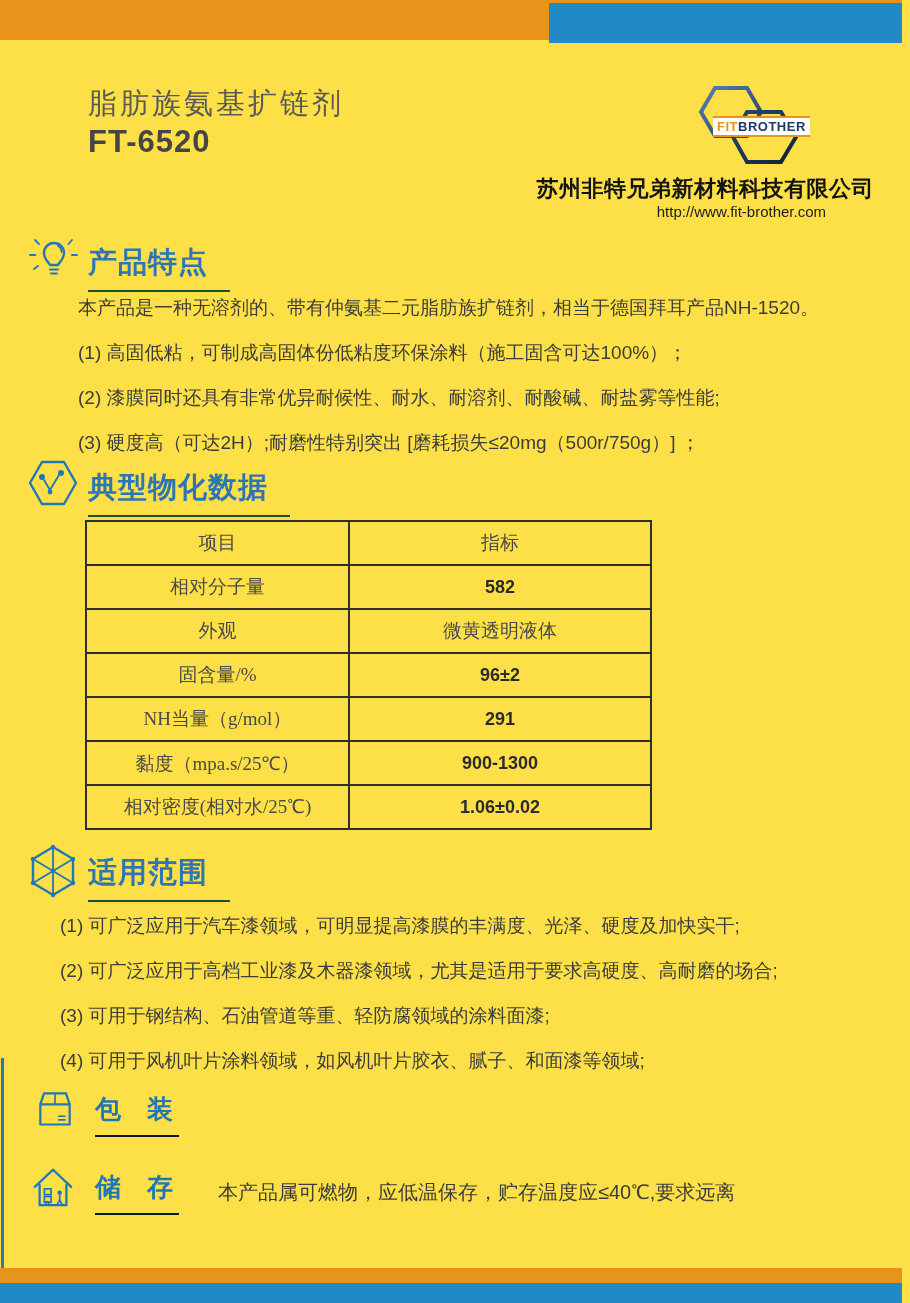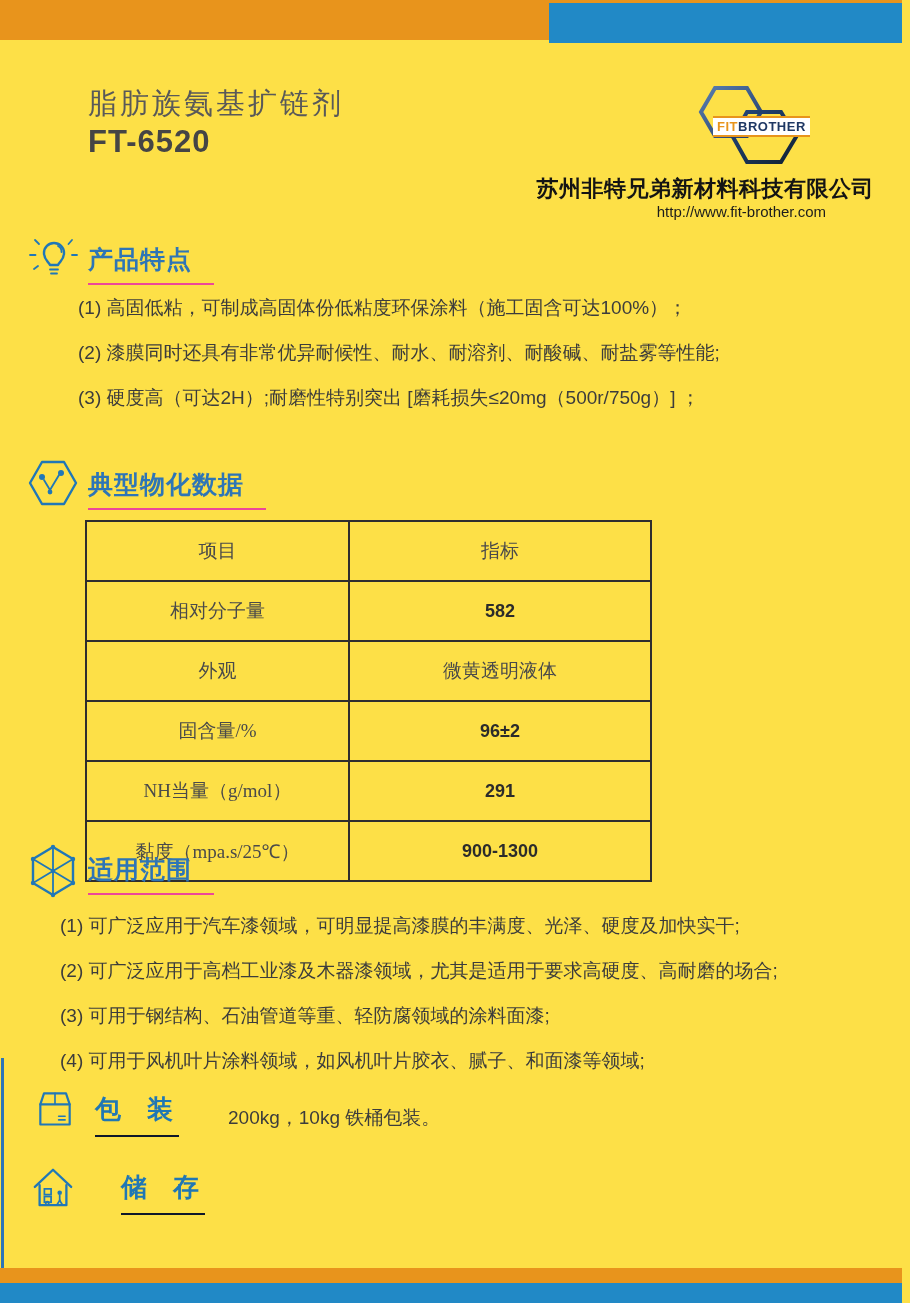--- a/index.html
+++ b/index.html
@@ -22,35 +22,35 @@
   .logo { position:absolute; left:695px; top:78px; width:110px; height:96px; }
   .logo svg { position:absolute; left:0; top:0; }
   .logo-text { position:absolute; left:18px; top:38px; background:#ffffff; border-top:2px solid #E8941C;
                border-bottom:2px solid #E8941C; padding:1px 4px; font-size:13px; font-weight:700; letter-spacing:0.5px; }
   .logo-text .fit { color:#E8941C; } .logo-text .brother { color:#1F3864; }
 
   .company { position:absolute; right:36px; top:174px; font-size:22px; font-weight:700; color:#141414; letter-spacing:0.5px; }
   .website { position:absolute; right:84px; top:203px; font-size:15px; color:#1c1c1c; }
 
   
-  .sec-title { position:absolute; font-size:25px; font-weight:700; color:#2E75B6; letter-spacing:1px;
-               border-bottom:2px solid #ec4899; padding:0 22px 7px 0; }
+  .sec-title { position:absolute; font-size:29px; font-weight:700; color:#2E75B6; letter-spacing:1px;
+               border-bottom:2px solid #14532d; padding:0 22px 7px 0; }
   .sec-icon { position:absolute; }
   .sec-icon svg, .sec-icon * { display:block; }
   svg .ln { fill:none; stroke:#2077B7; stroke-width:2.4; stroke-linecap:round; stroke-linejoin:round; }
   svg .ln-thin { fill:none; stroke:#2077B7; stroke-width:1.8; stroke-linecap:round; }
   svg .dot { fill:#2077B7; stroke:none; }
 
   
   .textblock { position:absolute; color:#3c3c3c; font-size:19px; }
   .textblock p { margin:0 0 24px 0; line-height:21px; white-space:nowrap; }
 
   
   .datatable { position:absolute; left:85px; top:520px; border-collapse:collapse; table-layout:fixed; }
-  .datatable td, .datatable th { border:2px solid #2e2e2e; height:60px; text-align:center; vertical-align:middle; }
+  .datatable td, .datatable th { border:2px solid #2e2e2e; height:44px; text-align:center; vertical-align:middle; }
   .datatable .c-label { width:263px; }
   .datatable .c-value { width:302px; }
   .datatable th, .datatable td.label { font-family:"Liberation Serif", serif; font-weight:400; font-size:19px; color:#4a4a4a; }
   .datatable td.value.num { font-family:"Liberation Sans", sans-serif; font-weight:700; font-size:18px; color:#2b2b2b; }
   .datatable td.value.text { font-family:"Liberation Serif", serif; font-size:19px; color:#4a4a4a; }
 
   
   .mini-title { position:absolute; font-size:26px; font-weight:700; color:#2077B4;
                 border-bottom:2px solid #0f172a; padding:0 6px 8px 0; }
   .pack-text { position:absolute; left:228px; top:1105px; font-size:19px; color:#3c3c3c; }
@@ -100,20 +100,21 @@
       <line class="ln-thin" x1="8" y1="9" x2="12" y2="13"></line>
       <line class="ln-thin" x1="3" y1="24" x2="8.5" y2="24"></line>
       <line class="ln-thin" x1="7" y1="38" x2="11" y2="35"></line>
       <line class="ln-thin" x1="45" y1="9" x2="41.5" y2="13"></line>
       <line class="ln-thin" x1="50" y1="24" x2="45" y2="24"></line>
     </svg>
   </div>
   <div class="sec-title" style="left:88px; top:243px;">产品特点</div>
 
   <div class="textblock" style="left:78px; top:297px;">
+    <p>本产品是一种无溶剂的、带有仲氨基二元脂肪族扩链剂，相当于德国拜耳产品NH-1520。</p>
     <div>
 
     <p>(1) 高固低粘，可制成高固体份低粘度环保涂料（施工固含可达100%）；</p>
         <p>(2) 漆膜同时还具有非常优异耐候性、耐水、耐溶剂、耐酸碱、耐盐雾等性能;</p>
         <p>(3) 硬度高（可达2H）;耐磨性特别突出 [磨耗损失≤20mg（500r/750g）] ；</p>
       </div>
   </div>
 
   <div class="sec-icon" style="left:26px; top:458px;">
     <svg width="54" height="50" viewBox="0 0 54 50">
@@ -158,20 +159,24 @@
         <tr>
           <td class="label">NH当量（g/mol）</td>
           <td class="value num">291</td>
         </tr>
 
         <tr>
           <td class="label">黏度（mpa.s/25℃）</td>
           <td class="value num">900-1300</td>
         </tr>
 
+        <tr>
+          <td class="label">相对密度(相对水/25℃)</td>
+          <td class="value num">1.06±0.02</td>
+        </tr>
       </tbody>
   </table>
 
   <div class="sec-icon" style="left:25px; top:843px;">
     <svg width="56" height="56" viewBox="0 0 56 56">
       <polygon class="ln" points="28,4 48,16 48,40 28,52 8,40 8,16"></polygon>
       <line class="ln-thin" x1="28" y1="28" x2="28" y2="4"></line>
       <line class="ln-thin" x1="28" y1="28" x2="48" y2="16"></line>
       <line class="ln-thin" x1="28" y1="28" x2="48" y2="40"></line>
       <line class="ln-thin" x1="28" y1="28" x2="28" y2="52"></line>
@@ -201,39 +206,39 @@
   <div class="sec-icon" style="left:33px; top:1086px;">
     <svg width="44" height="44" viewBox="0 0 48 48">
       <polyline class="ln" points="8,20 12,8 36,8 40,20"></polyline>
       <line class="ln-thin" x1="24" y1="8" x2="24" y2="20"></line>
       <rect class="ln" x="8" y="20" width="32" height="22"></rect>
       <line class="ln-thin" x1="28" y1="33" x2="35" y2="33"></line>
       <line class="ln-thin" x1="28" y1="37" x2="35" y2="37"></line>
     </svg>
   </div>
   <div class="mini-title" style="left:95px; top:1092px;">包　装</div>
-  <div class="pack-text">200kg，10kg 铁桶包装。</div>
 
   <div class="sec-icon" style="left:30px; top:1164px;">
     <svg width="46" height="44" viewBox="0 0 48 46">
       <polyline class="ln" points="5,24 24,6 43,24"></polyline>
       <polyline class="ln" points="10,22 10,43 38,43 38,22"></polyline>
       <rect class="ln-thin" x="15" y="26" width="7" height="6"></rect>
       <rect class="ln-thin" x="15" y="34" width="7" height="6"></rect>
       <circle class="ln-thin" cx="18" cy="41" r="1.6"></circle>
       <circle class="dot" cx="31" cy="30" r="2.4"></circle>
       <line class="ln-thin" x1="31" y1="33" x2="31" y2="38"></line>
       <line class="ln-thin" x1="31" y1="38" x2="28.5" y2="42"></line>
       <line class="ln-thin" x1="31" y1="38" x2="33.5" y2="42"></line>
     </svg>
   </div>
-  <div class="mini-title" style="left:95px; top:1170px;margin-left:26px;">储　存</div>
+  <div class="mini-title" style="left:95px; top:1170px;">储　存</div>
   <div class="store-text">
     <div>
 
+    <p>本产品属可燃物，应低温保存，贮存温度应≤40℃,要求远离</p>
       </div>
   </div>
 
   <div class="left-rule"></div>
   <div class="band-bottom-orange"></div>
   <div class="band-bottom-blue"></div>
 
 </div>
 
 </body></html>

